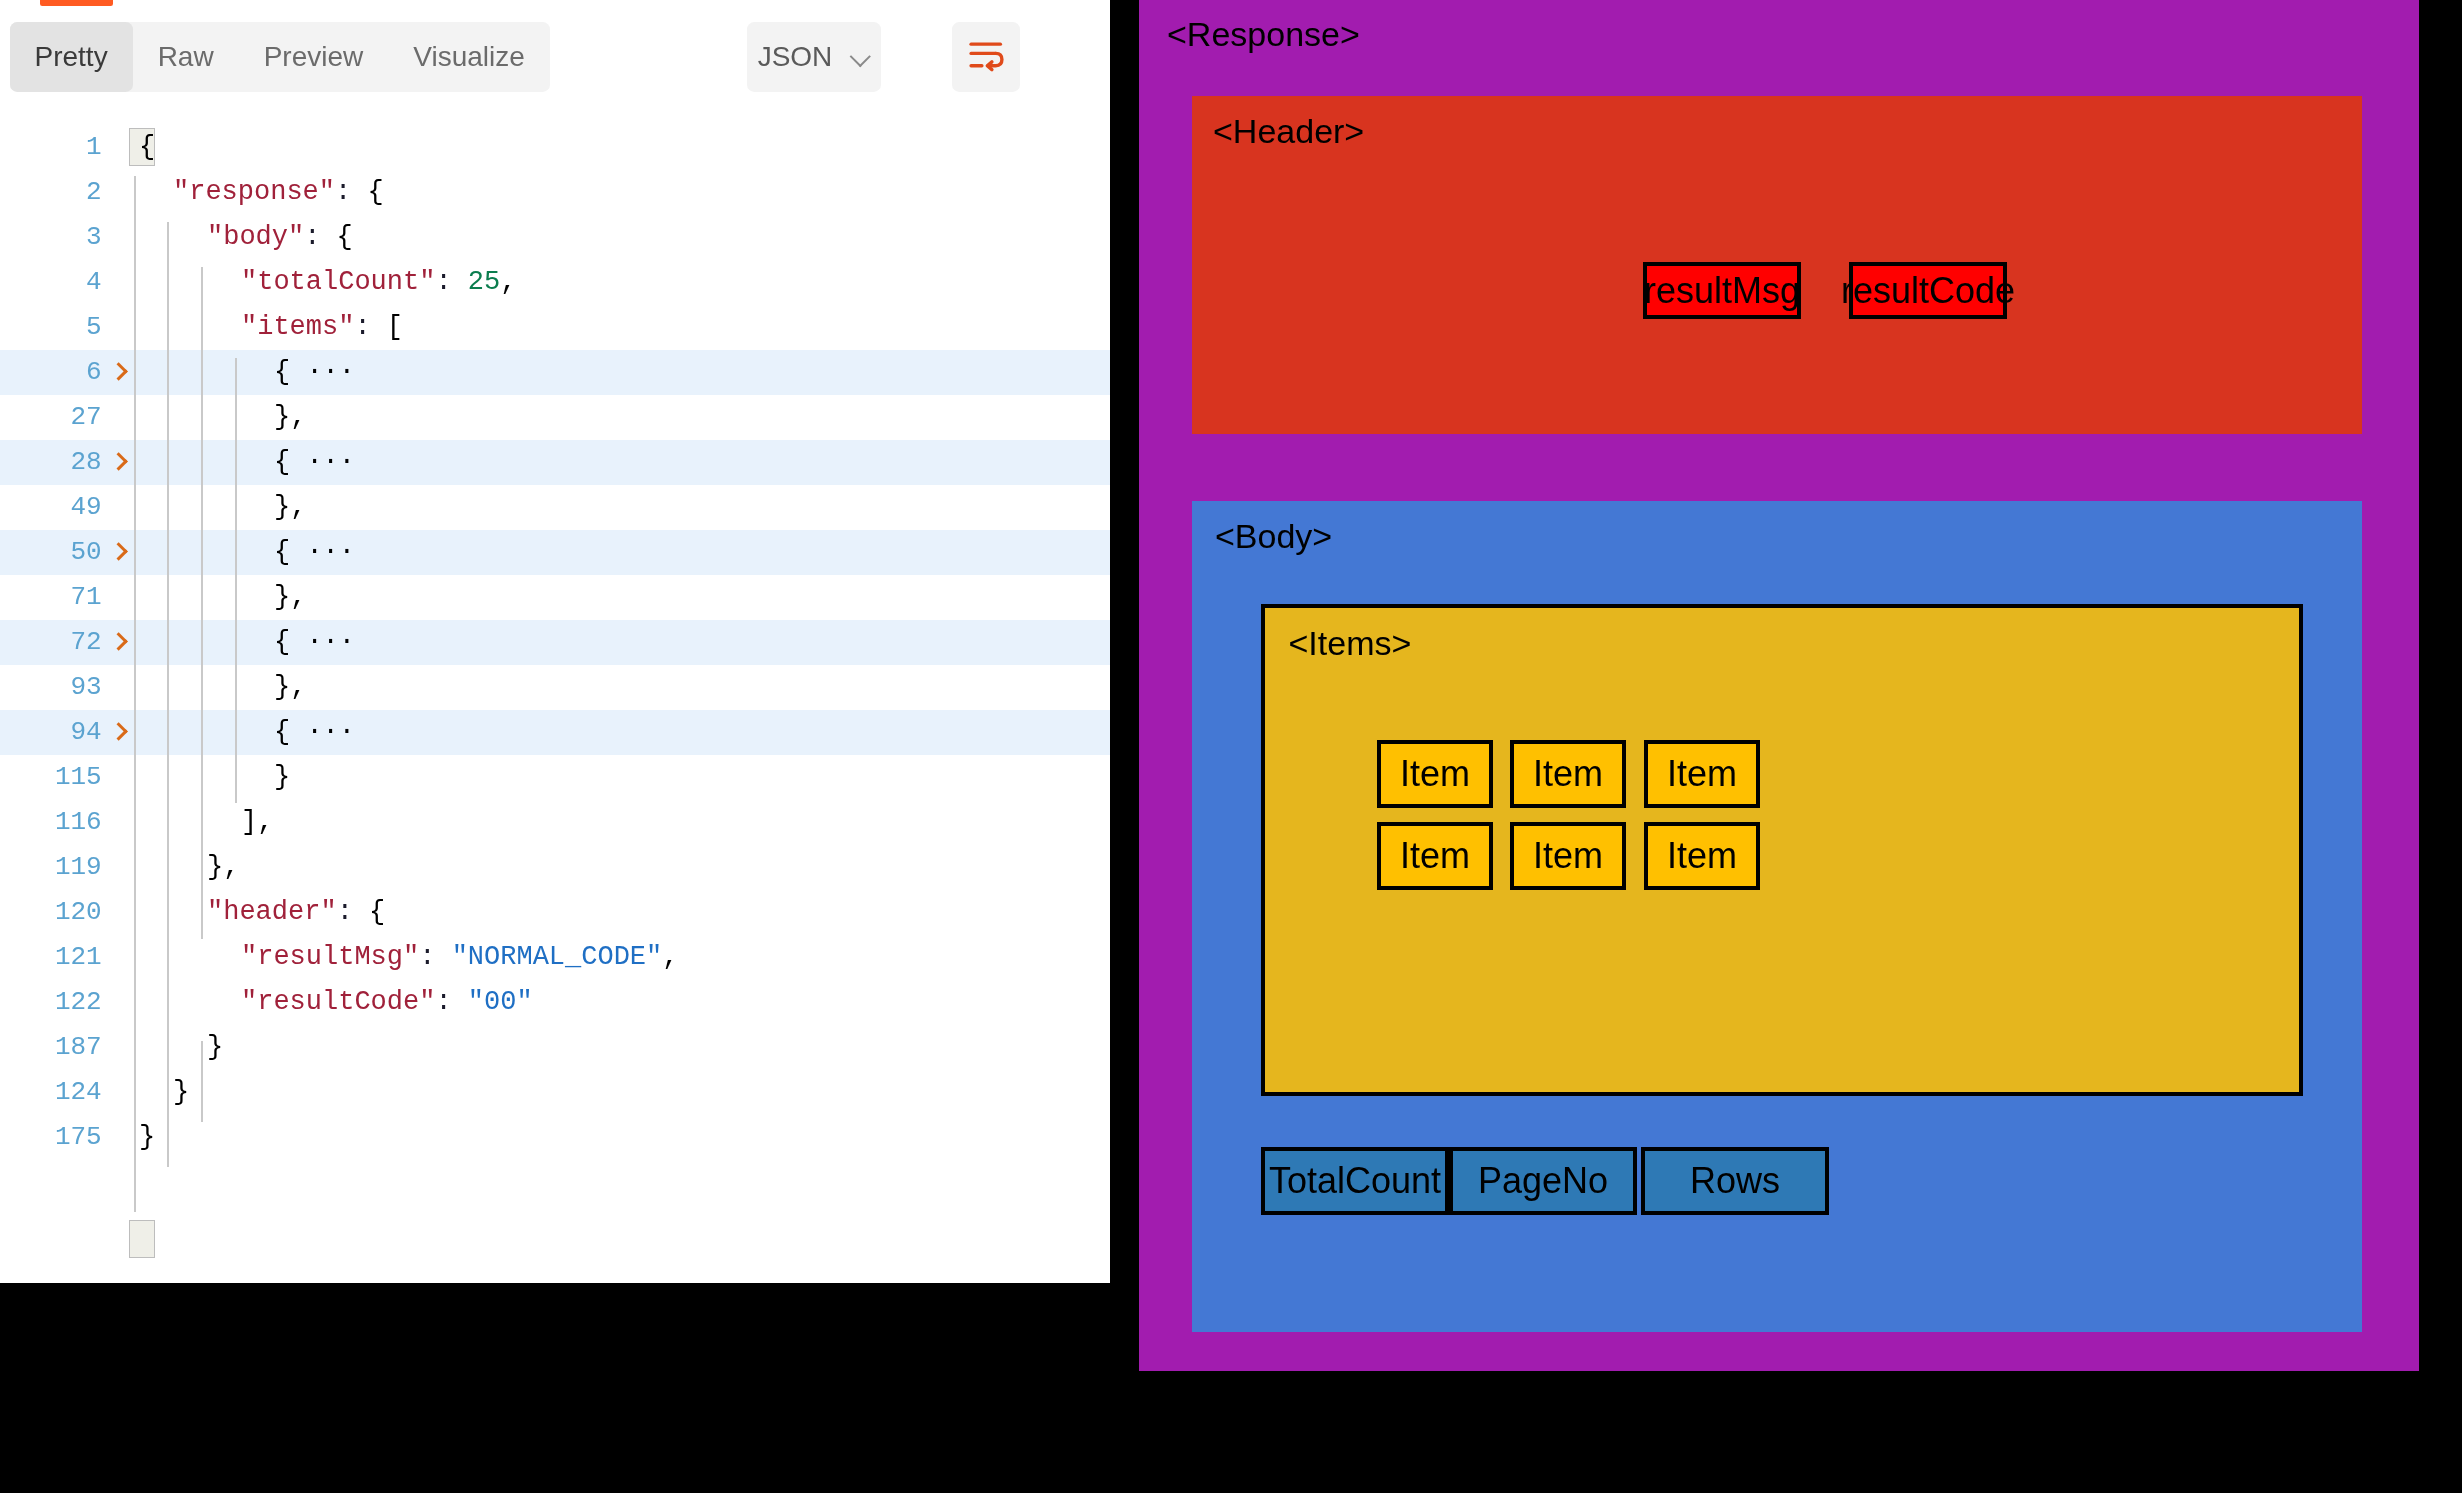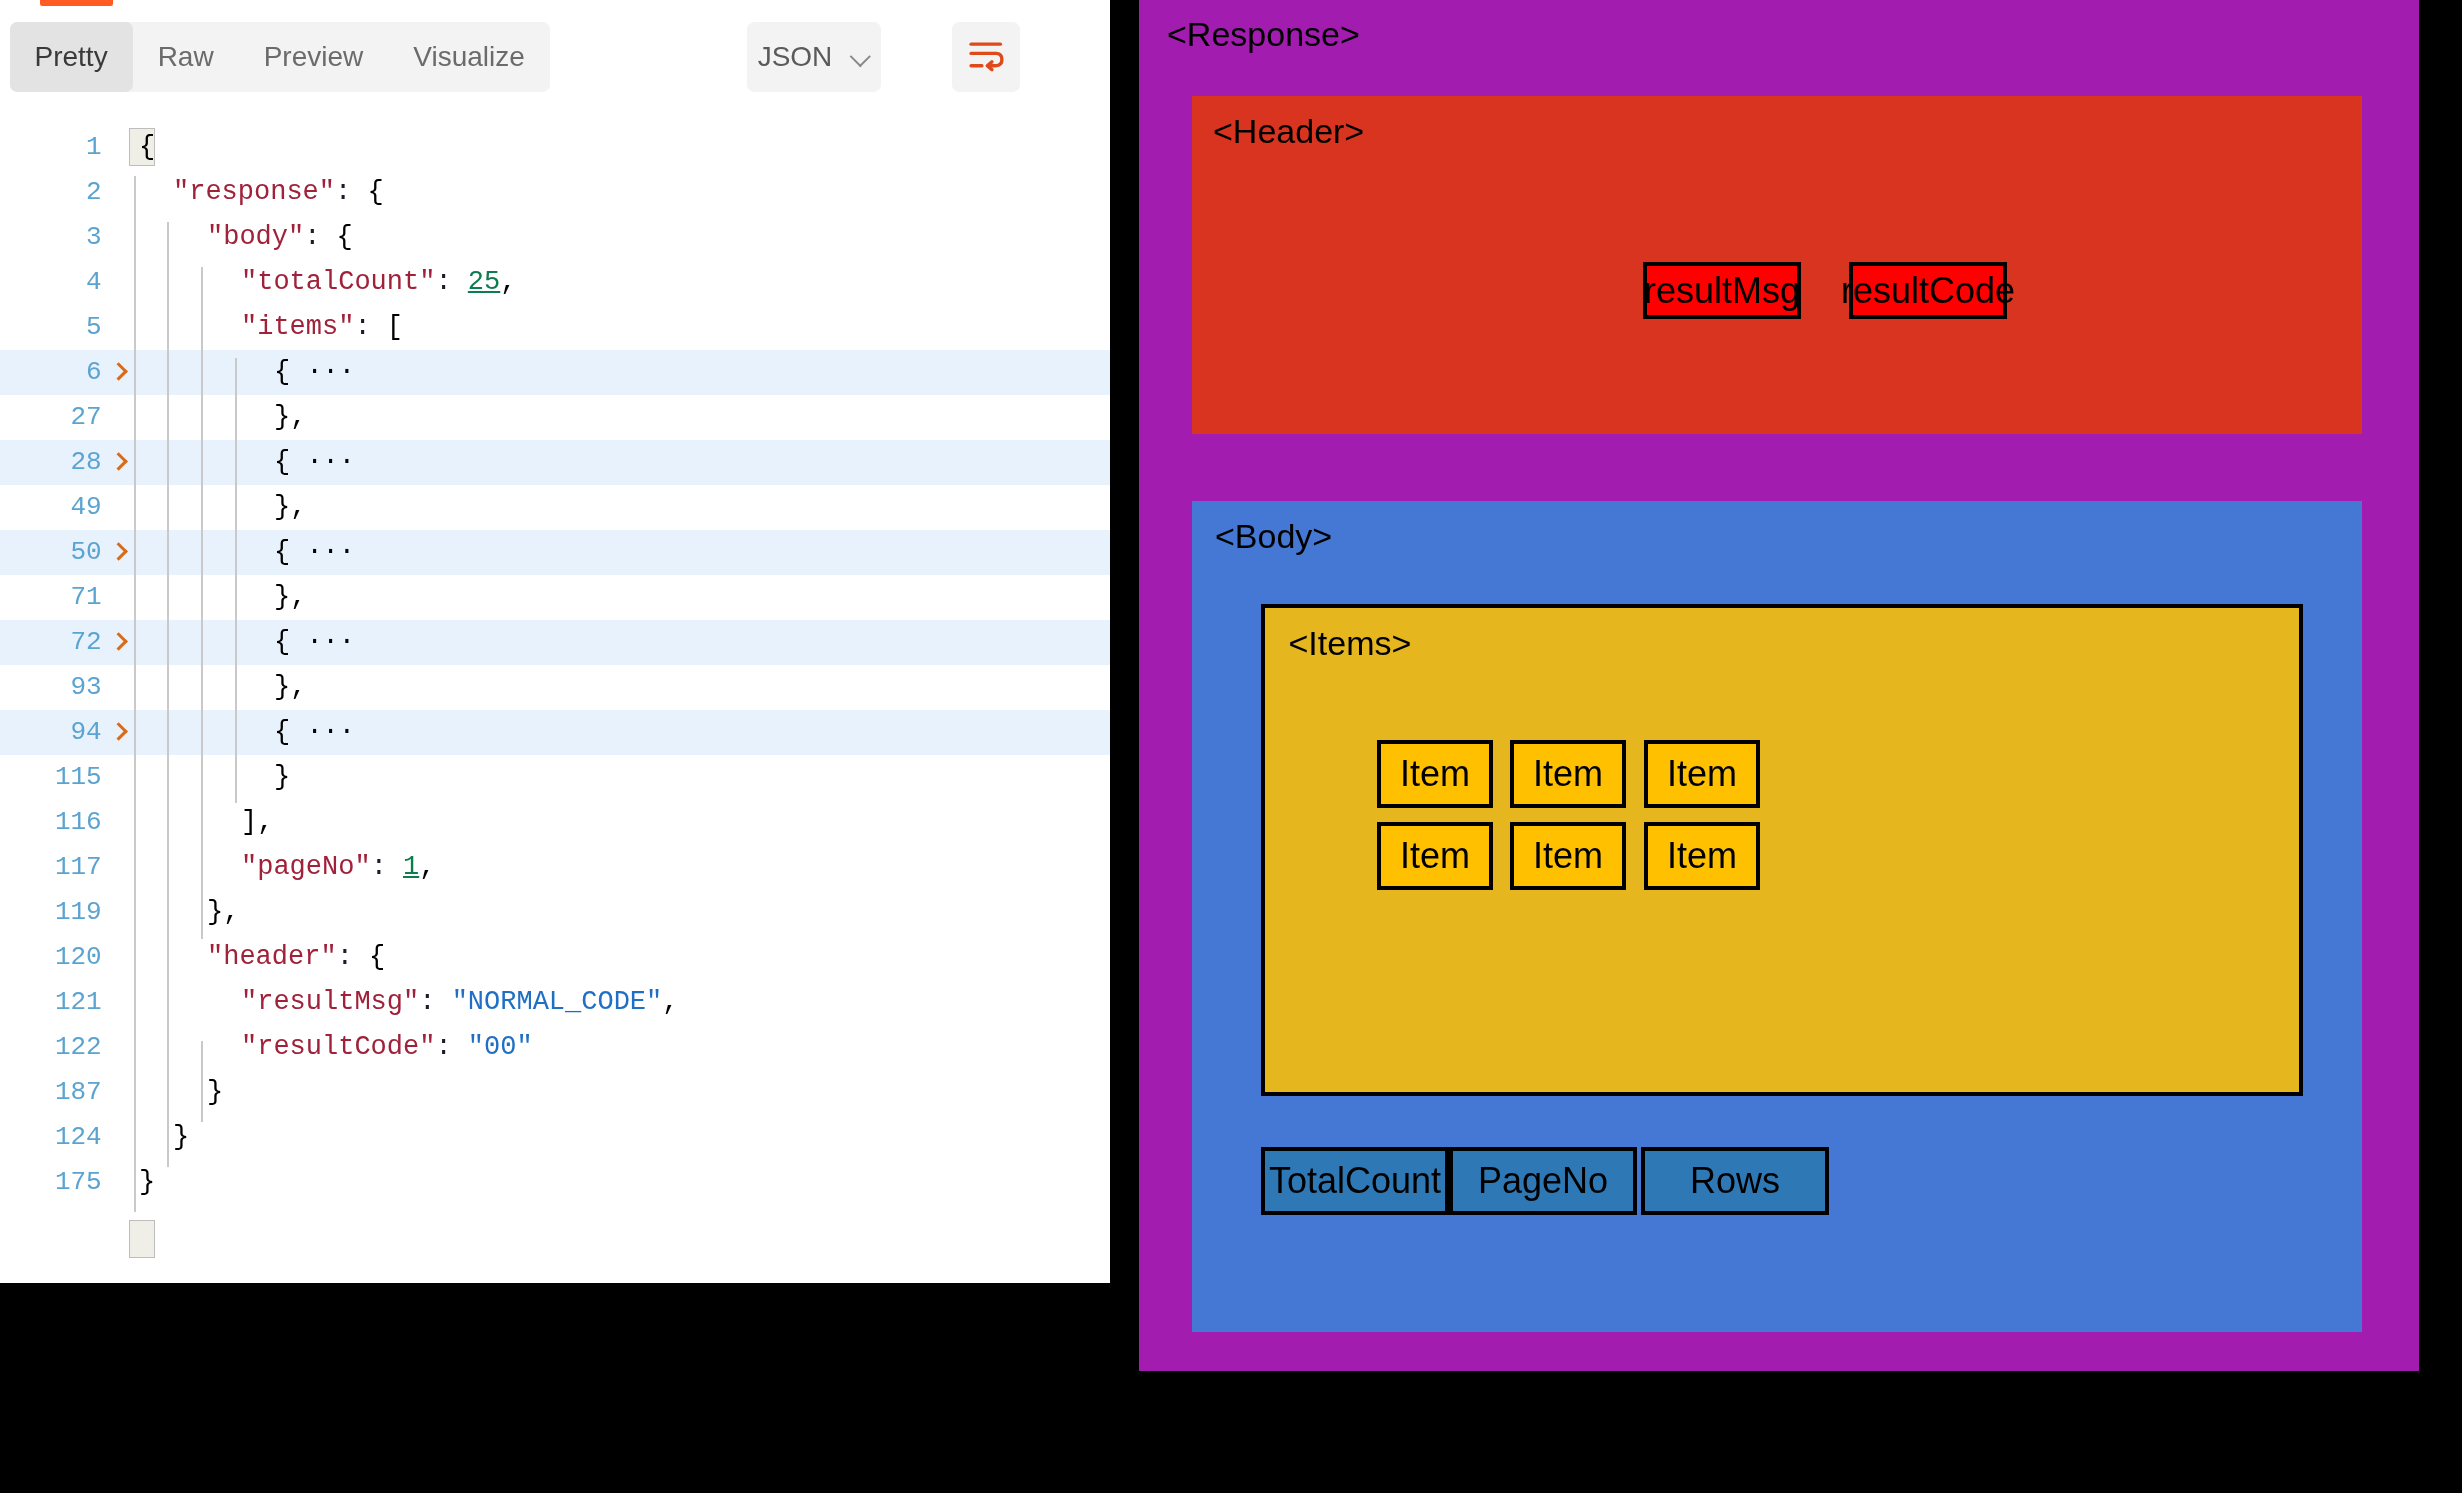--- a/index.html
+++ b/index.html
@@ -74,21 +74,21 @@
     position:absolute;left:139px;top:0;height:45px;line-height:45px;
     white-space:pre;
   }
   
   .guide{position:absolute;width:1.5px;background:#C9C9C9;}
   .brace-box{
     position:absolute;background:#EFEFE8;border:1.5px solid #BDBDBD;
     box-sizing:border-box;
   }
   .k{color:#A0213A;}
-  .knum{color:#0B7D4E;text-decoration:underline;}
+  .knum{color:#0B7D4E;}
   .kstr{color:#1F6FC4;}
   .p{color:#1b1b2b;}
 
   
   .diagram{
     position:absolute;left:1139px;top:0;width:1280px;height:1371px;
     background:#a21caf;
   }
   .dlabel{
     position:absolute;color:#000;font-size:34px;
@@ -216,24 +216,20 @@
         </div>
         <div class="row">
           <div class="gutter">115</div>
           <div class="ctext" style="left: 274px;">}</div>
         </div>
         <div class="row">
           <div class="gutter">116</div>
           <div class="ctext" style="left: 241px;">],</div>
         </div>
         <div class="row">
-          <div class="gutter">117</div>
-          <div class="ctext" style="left: 241px;"><span class="k">"pageNo"</span><span class="p">:</span> <span class="knum">1</span>,</div>
-        </div>
-        <div class="row">
           <div class="gutter">119</div>
           <div class="ctext" style="left: 207px;">},</div>
         </div>
         <div class="row">
           <div class="gutter">120</div>
           <div class="ctext" style="left: 207px;"><span class="k">"header"</span><span class="p">:</span> {</div>
         </div>
         <div class="row">
           <div class="gutter">121</div>
           <div class="ctext" style="left: 241px;"><span class="k">"resultMsg"</span><span class="p">:</span> <span class="kstr">"NORMAL_CODE"</span>,</div>

